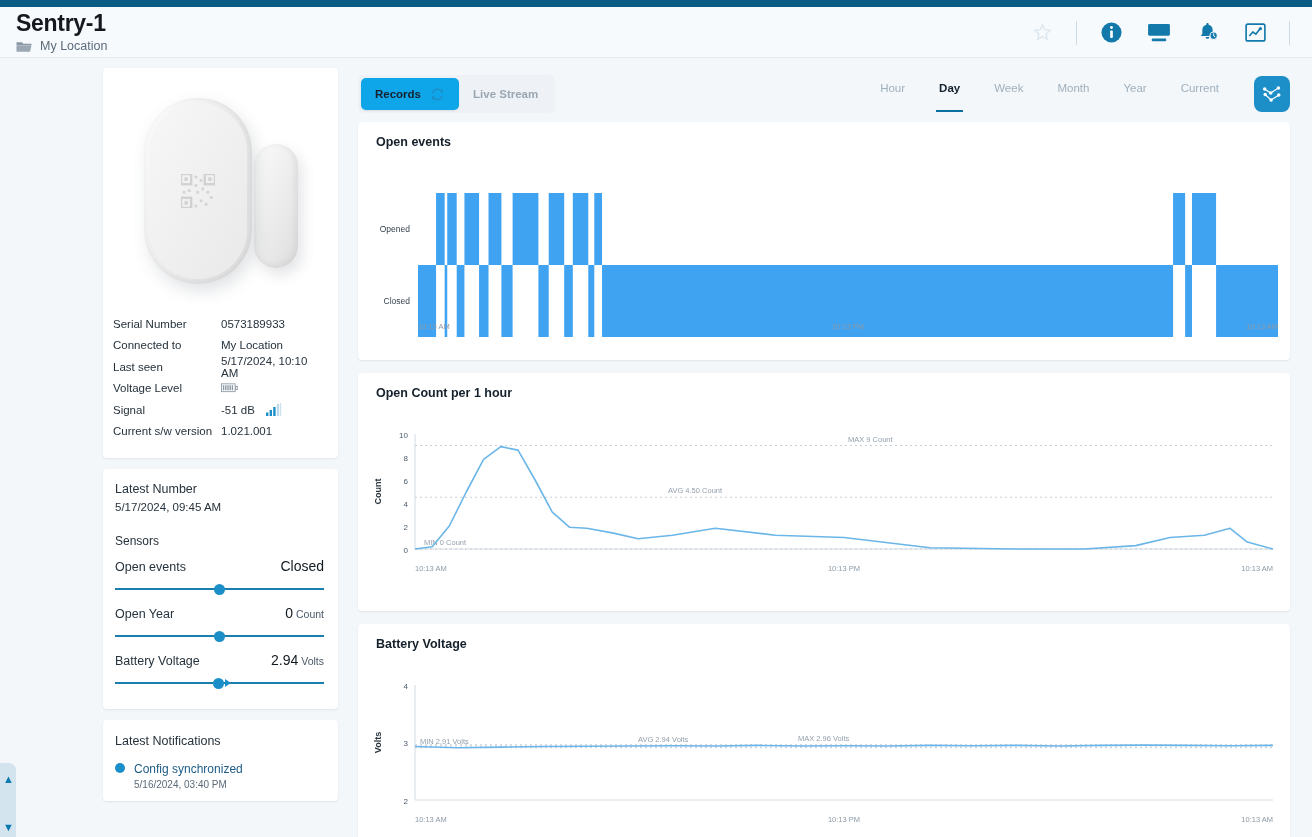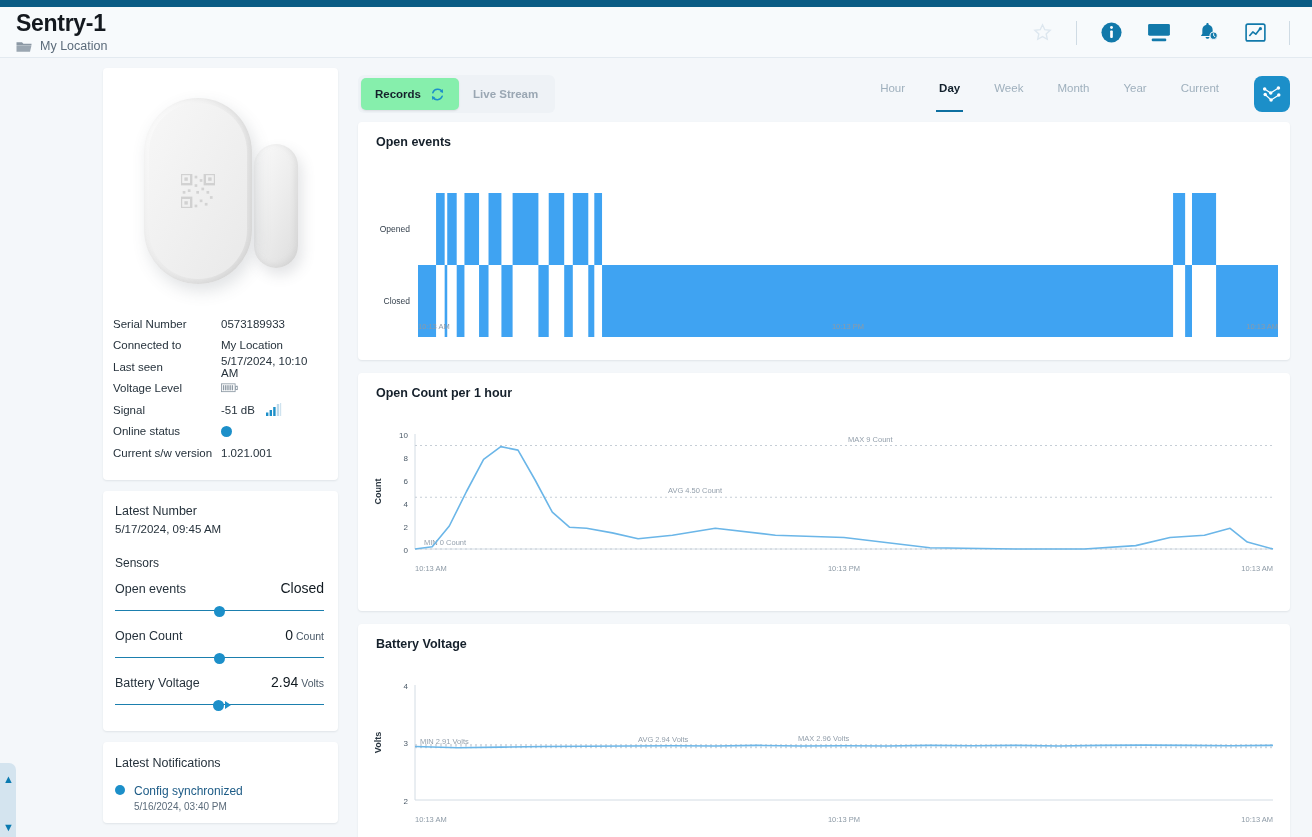--- a/index.html
+++ b/index.html
@@ -135,21 +135,21 @@
   }
   .mode-switch {
     display: flex; align-items: center; background: #eef2f6; border-radius: 6px;
     padding: 3px; height: 38px;
   }
   .mode-btn {
     display: flex; align-items: center; gap: 9px; height: 32px; padding: 0 14px;
     border-radius: 5px; font-size: 11.5px; font-weight: bold; color: #9aa7b3;
     cursor: pointer;
   }
-  .mode-btn.active { background: #86efac; color: #15202b; box-shadow: 0 1px 2px rgba(0,0,0,.09); }
+  .mode-btn.active { background: #0ea5e9; color: #15202b; box-shadow: 0 1px 2px rgba(0,0,0,.09); }
   .range-tabs { display: flex; gap: 12px; }
   .range-tab {
     font-size: 11.5px; color: #9fb0bd; padding: 6px 11px 8px; cursor: pointer;
     position: relative;
   }
   .range-tab.active { color: #12202c; font-weight: bold; }
   .range-tab.active::after {
     content: ""; position: absolute; left: 8px; right: 8px; bottom: 0; height: 2px;
     background: #0d6fa0;
   }
@@ -305,26 +305,20 @@
             <svg class="signal-icon" viewBox="0 0 16 13">
               <rect x="0" y="9.5" width="2.4" height="3.5" fill="#1c8fc9"></rect>
               <rect x="3.6" y="7" width="2.4" height="6" fill="#1c8fc9"></rect>
               <rect x="7.2" y="4" width="2.4" height="9" fill="#1c8fc9"></rect>
               <rect x="10.8" y="1" width="2.4" height="12" fill="#bcd9ea"></rect>
               <rect x="14" y="0" width="1.2" height="13" fill="#cfe3ef"></rect>
             </svg>
           </span>
         </div>
         <div class="spec-row">
-          <span class="spec-key">Online status</span>
-          <span class="spec-val">
-            <span class="online-dot"></span>
-          </span>
-        </div>
-        <div class="spec-row">
           <span class="spec-key">Current s/w version</span>
           <span class="spec-val">1.021.001</span>
         </div>
       </div>
     </div>
 
     <div class="card reading-card">
       <div class="card-head">Latest Number</div>
       <div class="card-sub">5/17/2024, 09:45 AM</div>
       <div class="sensors-title">Sensors</div>
@@ -337,21 +331,21 @@
           </span>
         </div>
         <div class="track">
           <div class="track-line"></div>
           <div class="track-knob" style="left:calc(50% - 5.5px)"></div>
         </div>
       </div>
 
       <div>
         <div class="sensor-row">
-          <span class="sensor-name">Open Count</span>
+          <span class="sensor-name">Open Year</span>
           <span>
             <span class="sensor-val">0</span><span class="sensor-unit">Count</span>
           </span>
         </div>
         <div class="track">
           <div class="track-line"></div>
           <div class="track-knob" style="left:calc(50% - 5.5px)"></div>
         </div>
       </div>
 

